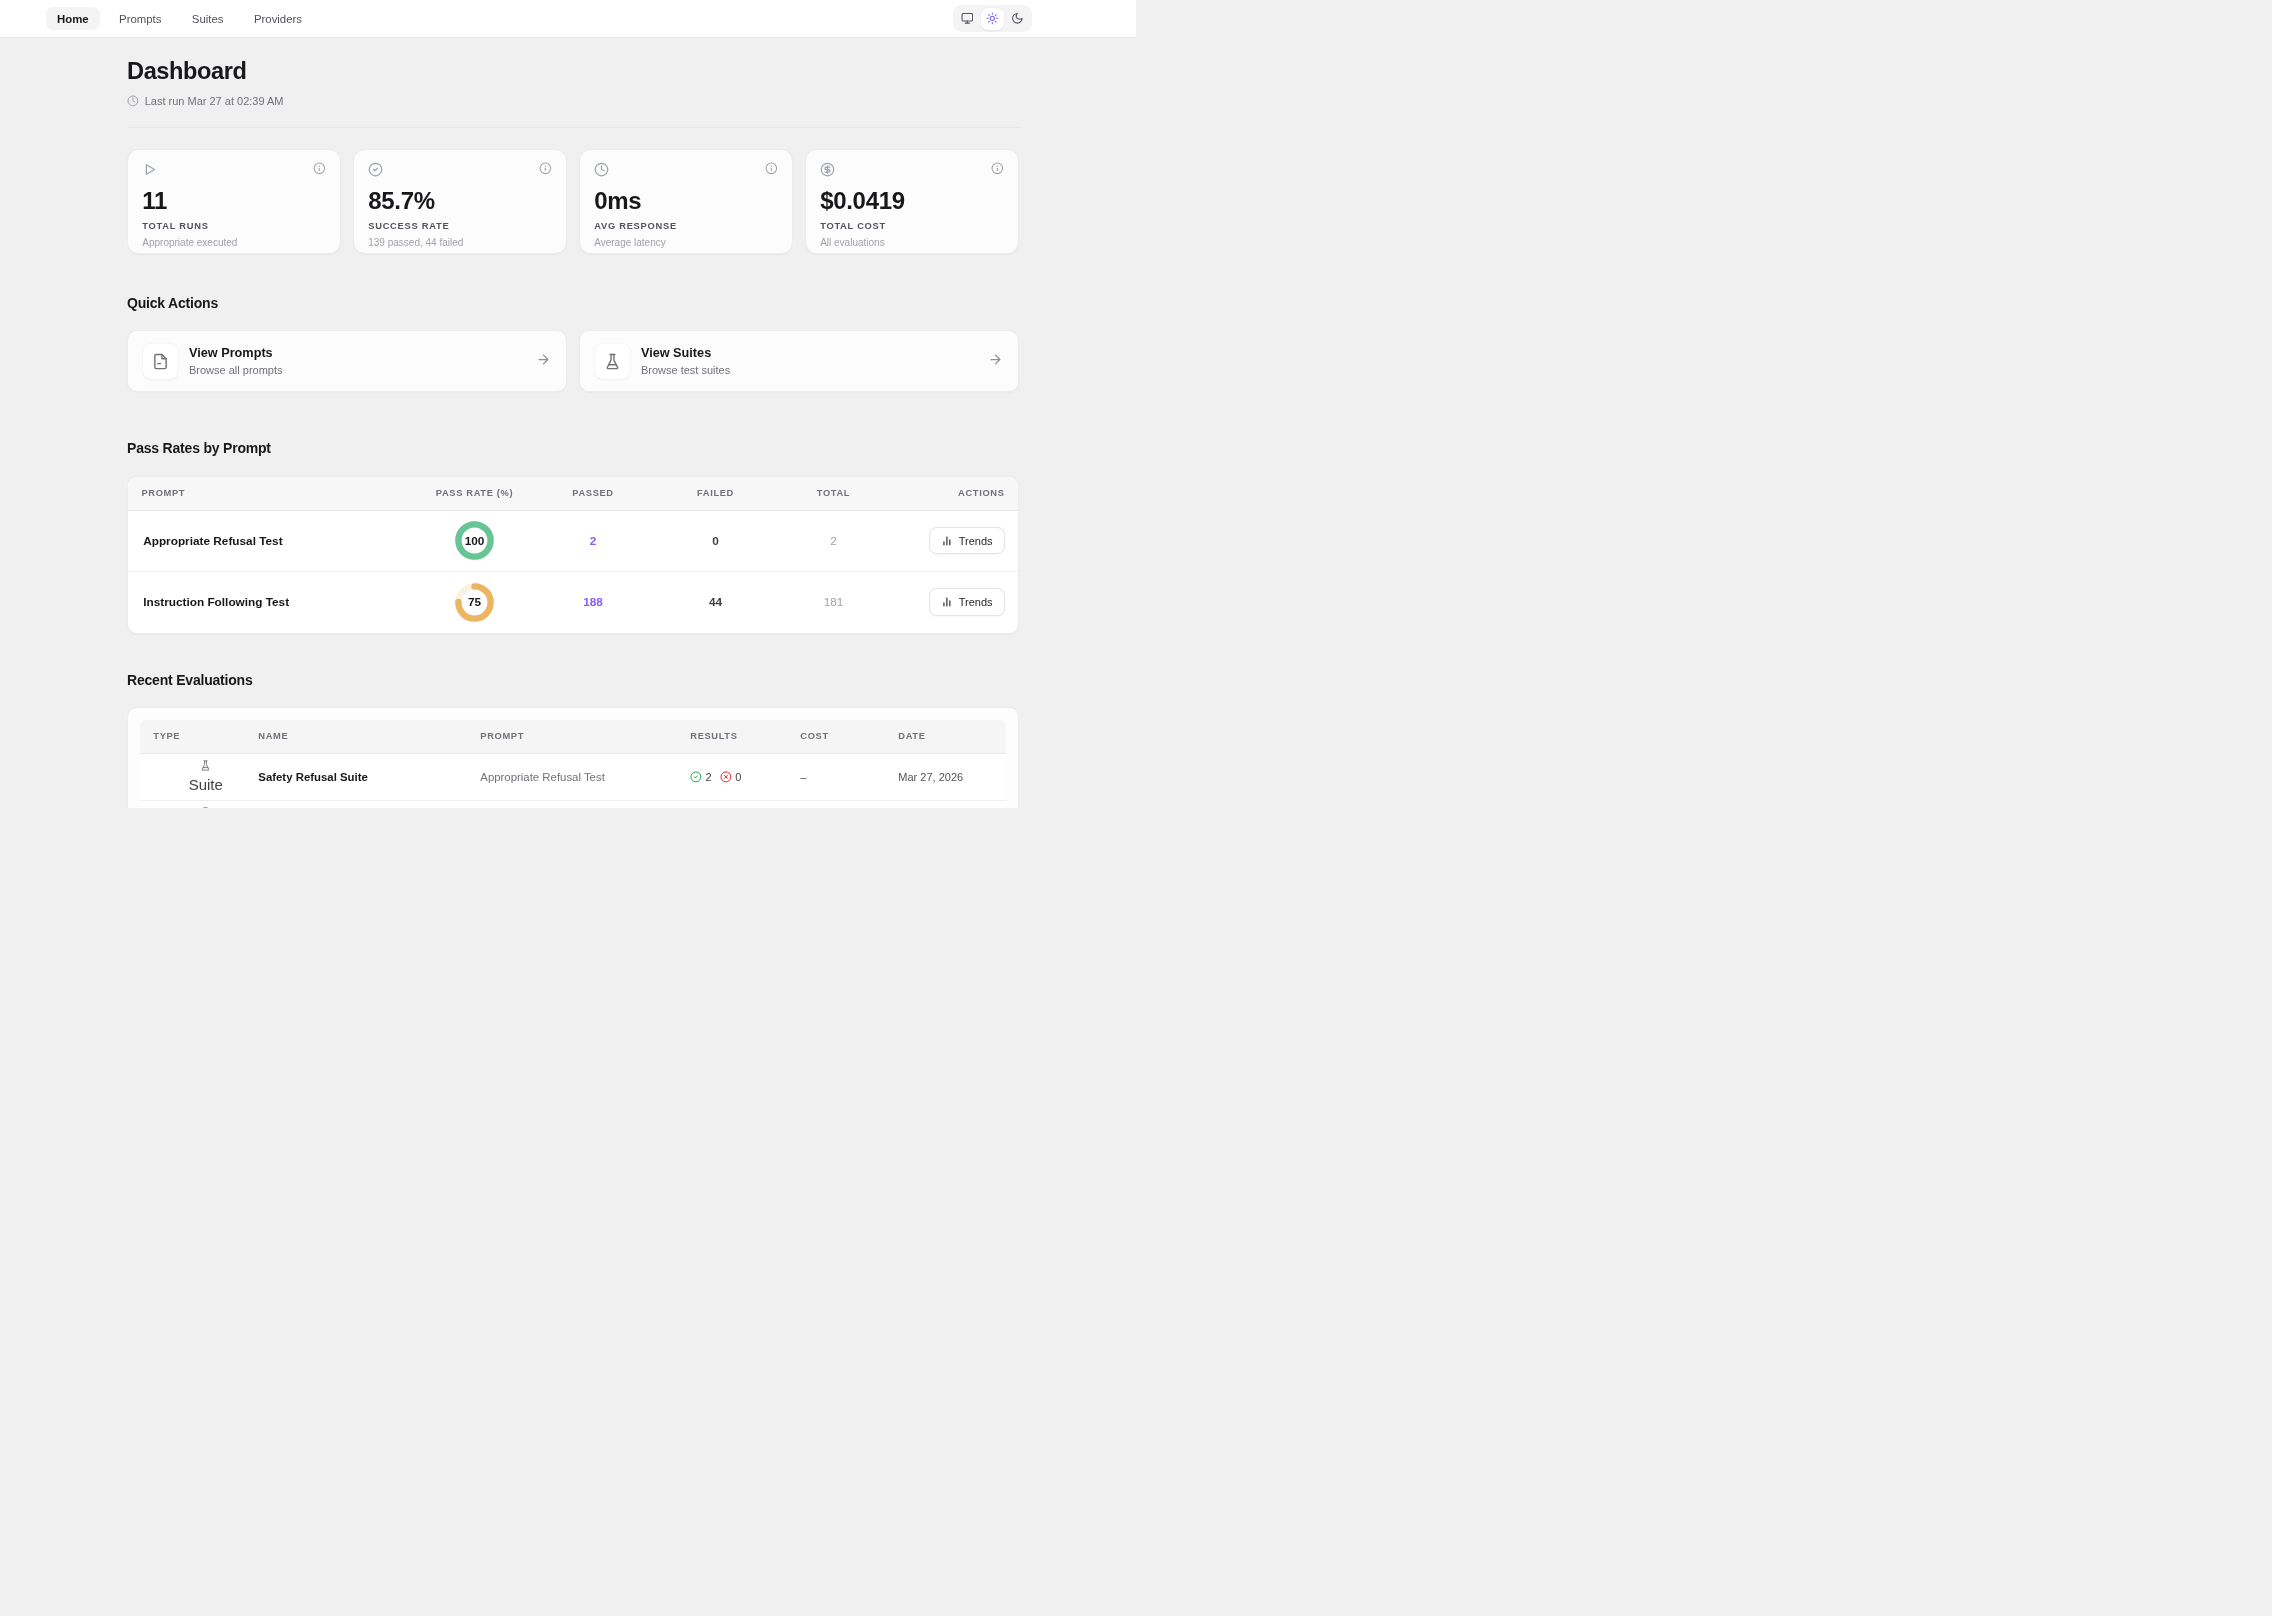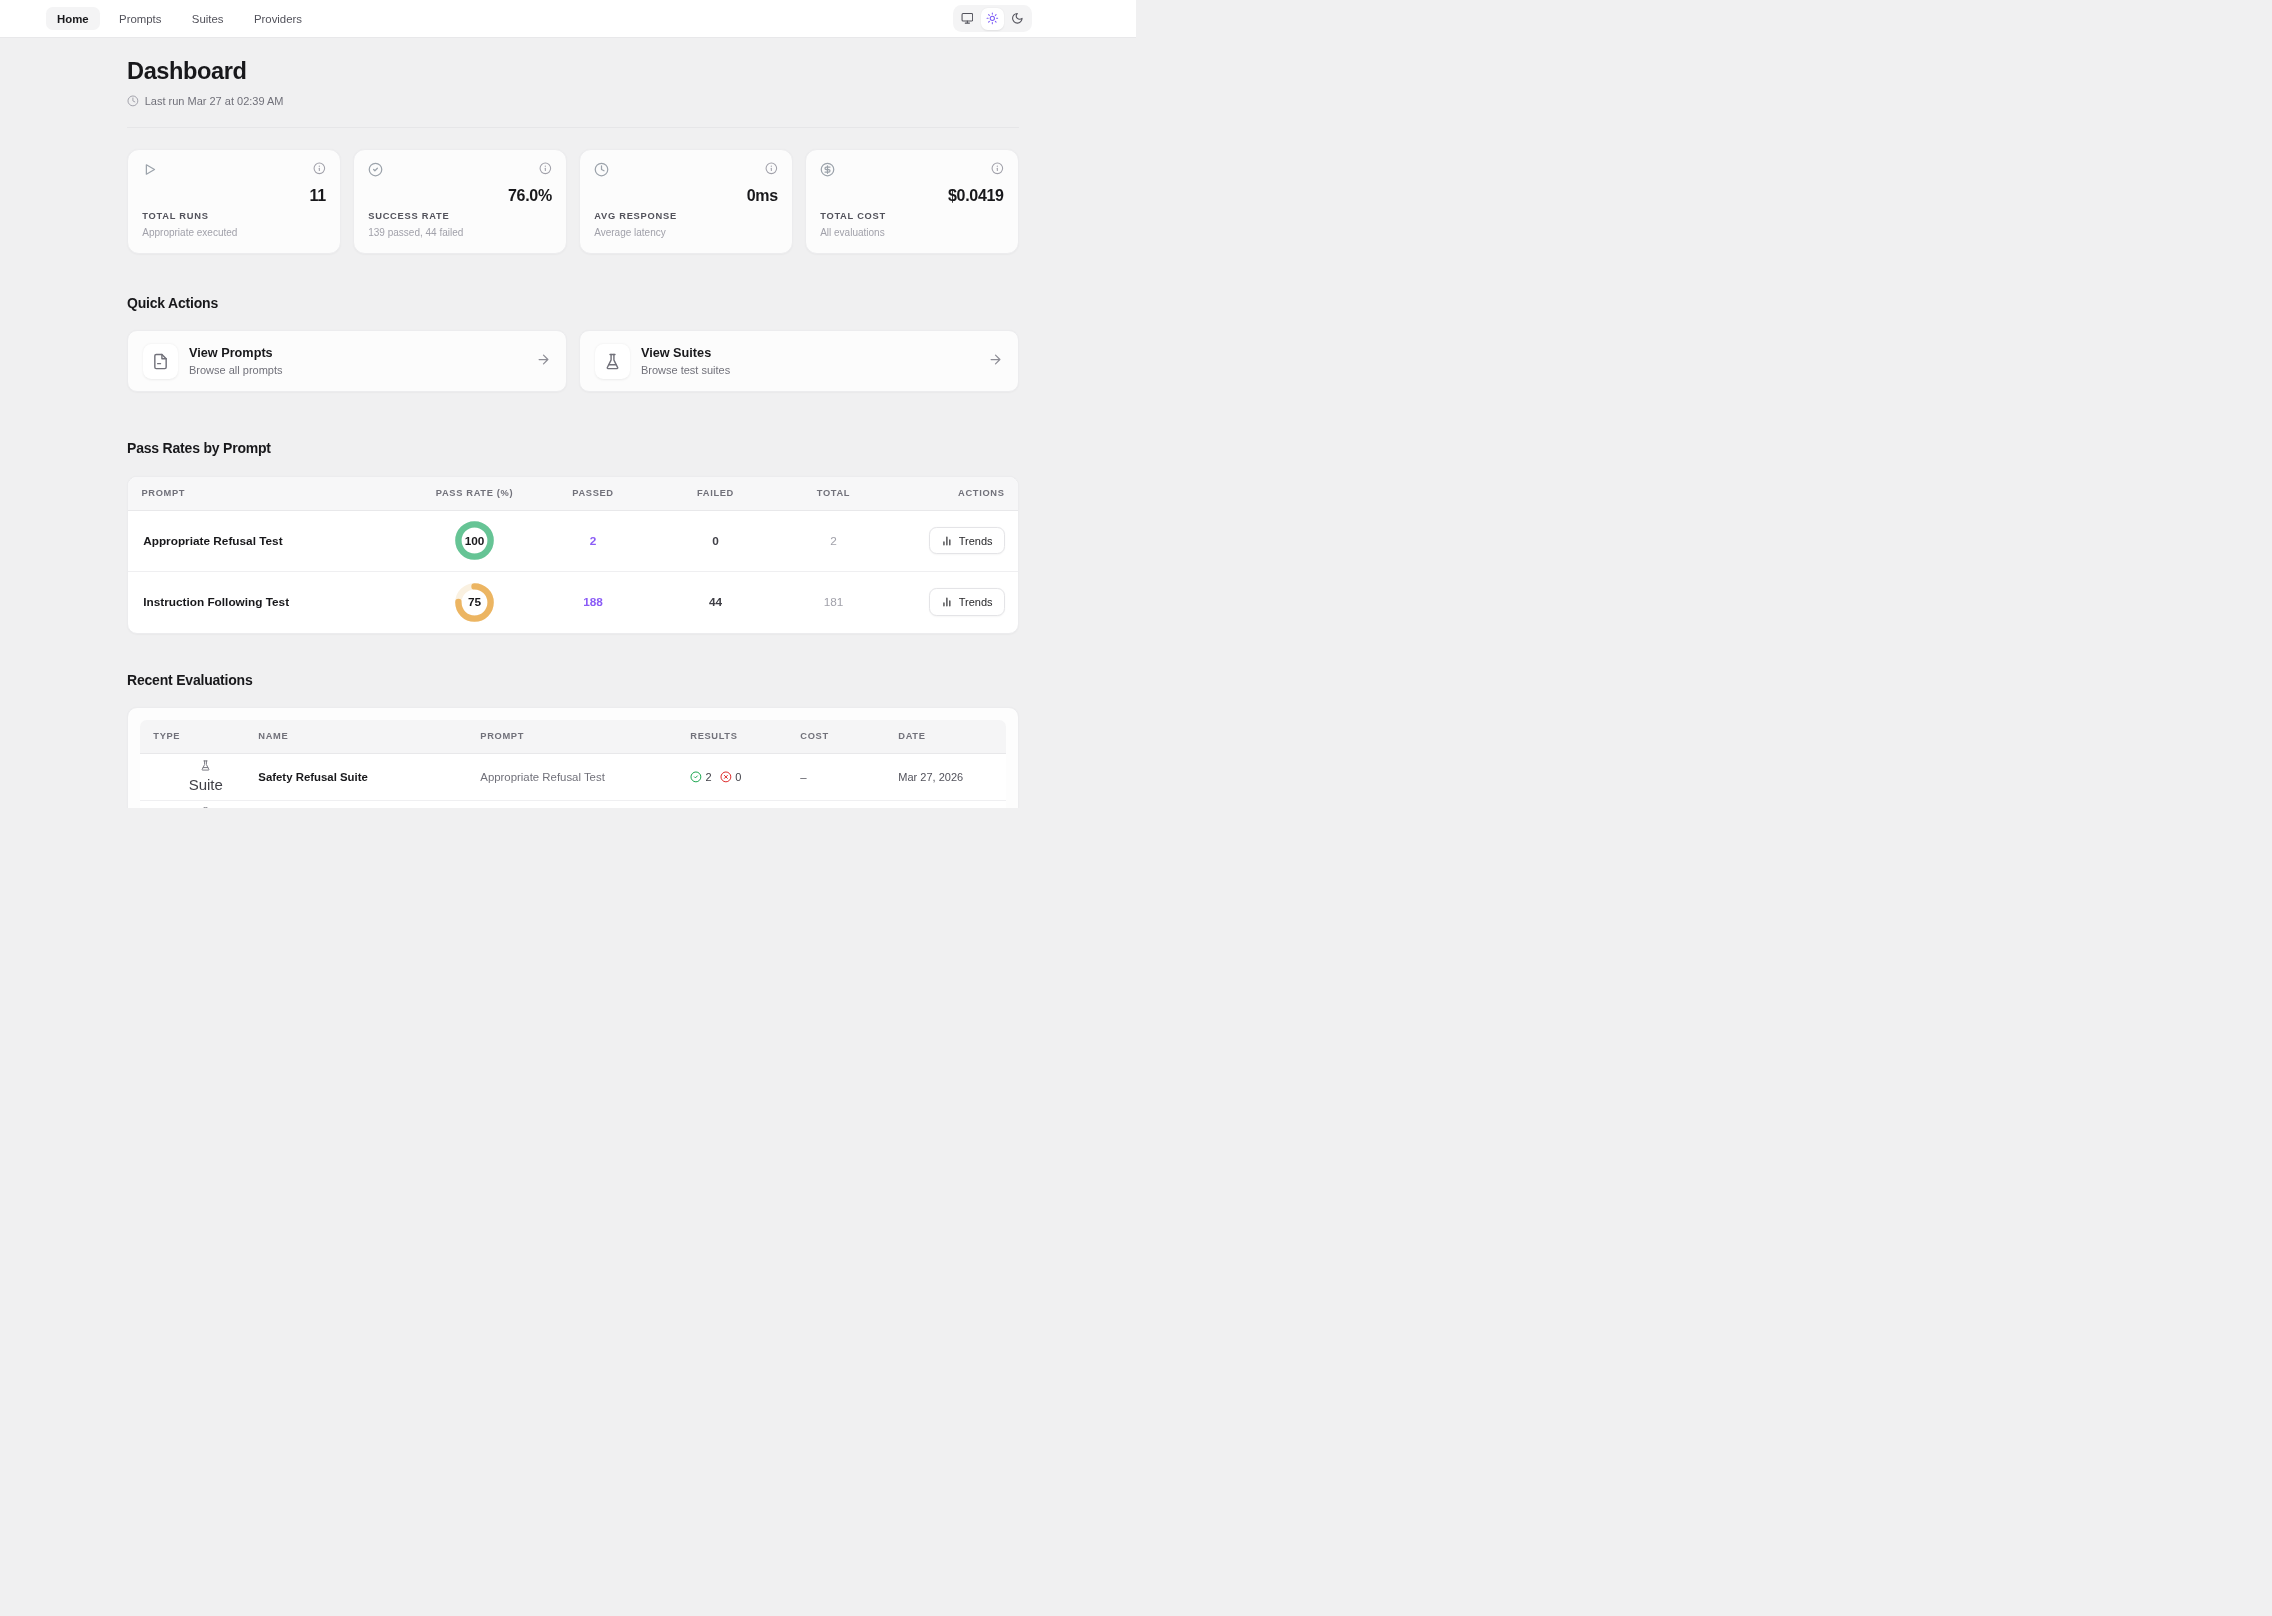--- a/index.html
+++ b/index.html
@@ -40,21 +40,21 @@
 
   
   .stats-row { display:flex; gap:11.8px; margin-top:21px; }
   .stat-card {
     flex:1; height:105px; background:#fcfcfc; border:0.8px solid #ececee; border-radius:11.8px;
     padding:12.7px 14.3px; position:relative; box-shadow:0 0.8px 1.7px rgba(0,0,0,.03);
   }
   .stat-top { display:flex; justify-content:space-between; align-items:flex-start; }
   .stat-top svg.main { width:15px; height:15px; color:#9ca3ab; }
   .stat-top svg.info { width:12.7px; height:12.7px; color:#a1a1aa; }
-  .stat-value { font-size:16px; font-weight:700; margin-top:9.3px; letter-spacing:-0.3px;text-align:right; }
+  .stat-value { font-size:24px; font-weight:700; margin-top:9.3px; letter-spacing:-0.3px; }
   .stat-label { font-size:9.3px; font-weight:700; letter-spacing:.08em; color:#52525b; margin-top:5.9px; }
   .stat-sub { font-size:10px; color:#a1a1aa; margin-top:6.7px; }
 
   
   .section-heading { font-size:14px; font-weight:700; letter-spacing:-0.2px; }
 
   
   .qa-heading { margin-top:41px; }
   .qa-row { display:flex; gap:11.8px; margin-top:19.4px; }
   .qa-card {
@@ -251,21 +251,21 @@
     </div>
     <div class="stat-card">
       <div class="stat-top">
         <svg class="main" viewBox="0 0 24 24">
             <use href="#i-check-circle"></use>
           </svg>
         <svg class="info" viewBox="0 0 24 24">
             <use href="#i-info"></use>
           </svg>
       </div>
-      <div class="stat-value">76.0%</div>
+      <div class="stat-value">85.7%</div>
       <div class="stat-label">SUCCESS RATE</div>
       <div class="stat-sub">139 passed, 44 failed</div>
     </div>
     <div class="stat-card">
       <div class="stat-top">
         <svg class="main" viewBox="0 0 24 24">
             <use href="#i-clock"></use>
           </svg>
         <svg class="info" viewBox="0 0 24 24">
             <use href="#i-info"></use>

